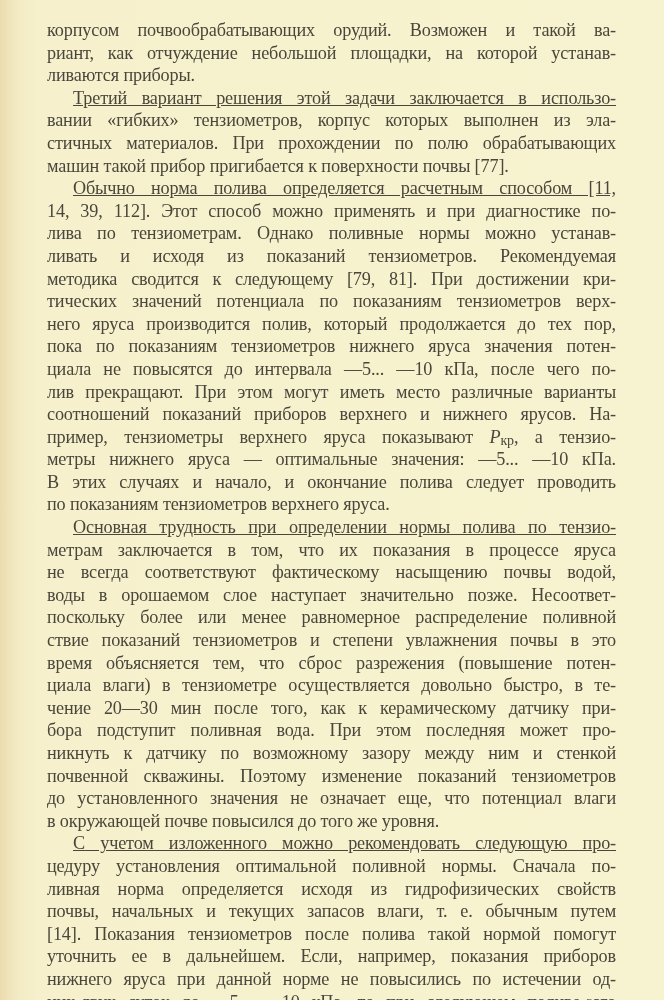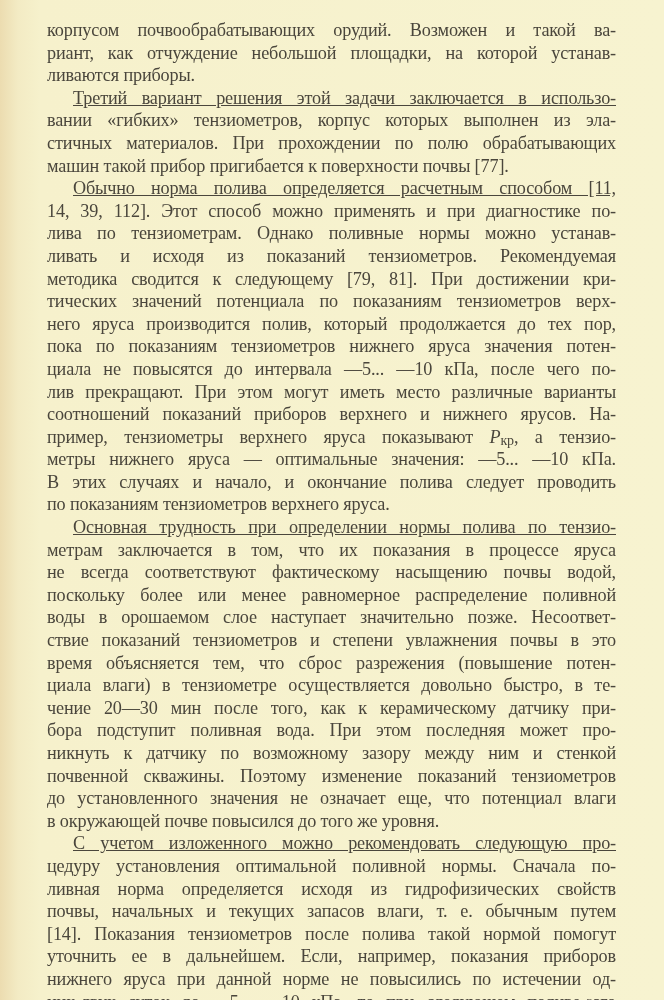--- a/index.html
+++ b/index.html
@@ -66,22 +66,22 @@
         <span class="line">соотношений показаний приборов верхнего и нижнего ярусов. На-</span>
         <span class="line">пример, тензиометры верхнего яруса показывают <i>P</i><sub>кр</sub>, а тензио-</span>
         <span class="line">метры нижнего яруса — оптимальные значения: —5... —10 кПа.</span>
         <span class="line">В этих случаях и начало, и окончание полива следует проводить</span>
         <span class="line last">по показаниям тензиометров верхнего яруса.</span>
       </div>
       <div class="para">
         <span class="line indent">Основная трудность при определении нормы полива по тензио-</span>
         <span class="line">метрам заключается в том, что их показания в процессе яруса</span>
         <span class="line">не всегда соответствуют фактическому насыщению почвы водой,</span>
+        <span class="line">воды в орошаемом слое наступает значительно позже. Несоответ-</span>
         <span class="line">поскольку более или менее равномерное распределение поливной</span>
-        <span class="line">воды в орошаемом слое наступает значительно позже. Несоответ-</span>
         <span class="line">ствие показаний тензиометров и степени увлажнения почвы в это</span>
         <span class="line">время объясняется тем, что сброс разрежения (повышение потен-</span>
         <span class="line">циала влаги) в тензиометре осуществляется довольно быстро, в те-</span>
         <span class="line">чение 20—30 мин после того, как к керамическому датчику при-</span>
         <span class="line">бора подступит поливная вода. При этом последняя может про-</span>
         <span class="line">никнуть к датчику по возможному зазору между ним и стенкой</span>
         <span class="line">почвенной скважины. Поэтому изменение показаний тензиометров</span>
         <span class="line">до установленного значения не означает еще, что потенциал влаги</span>
         <span class="line last">в окружающей почве повысился до того же уровня.</span>
       </div>

